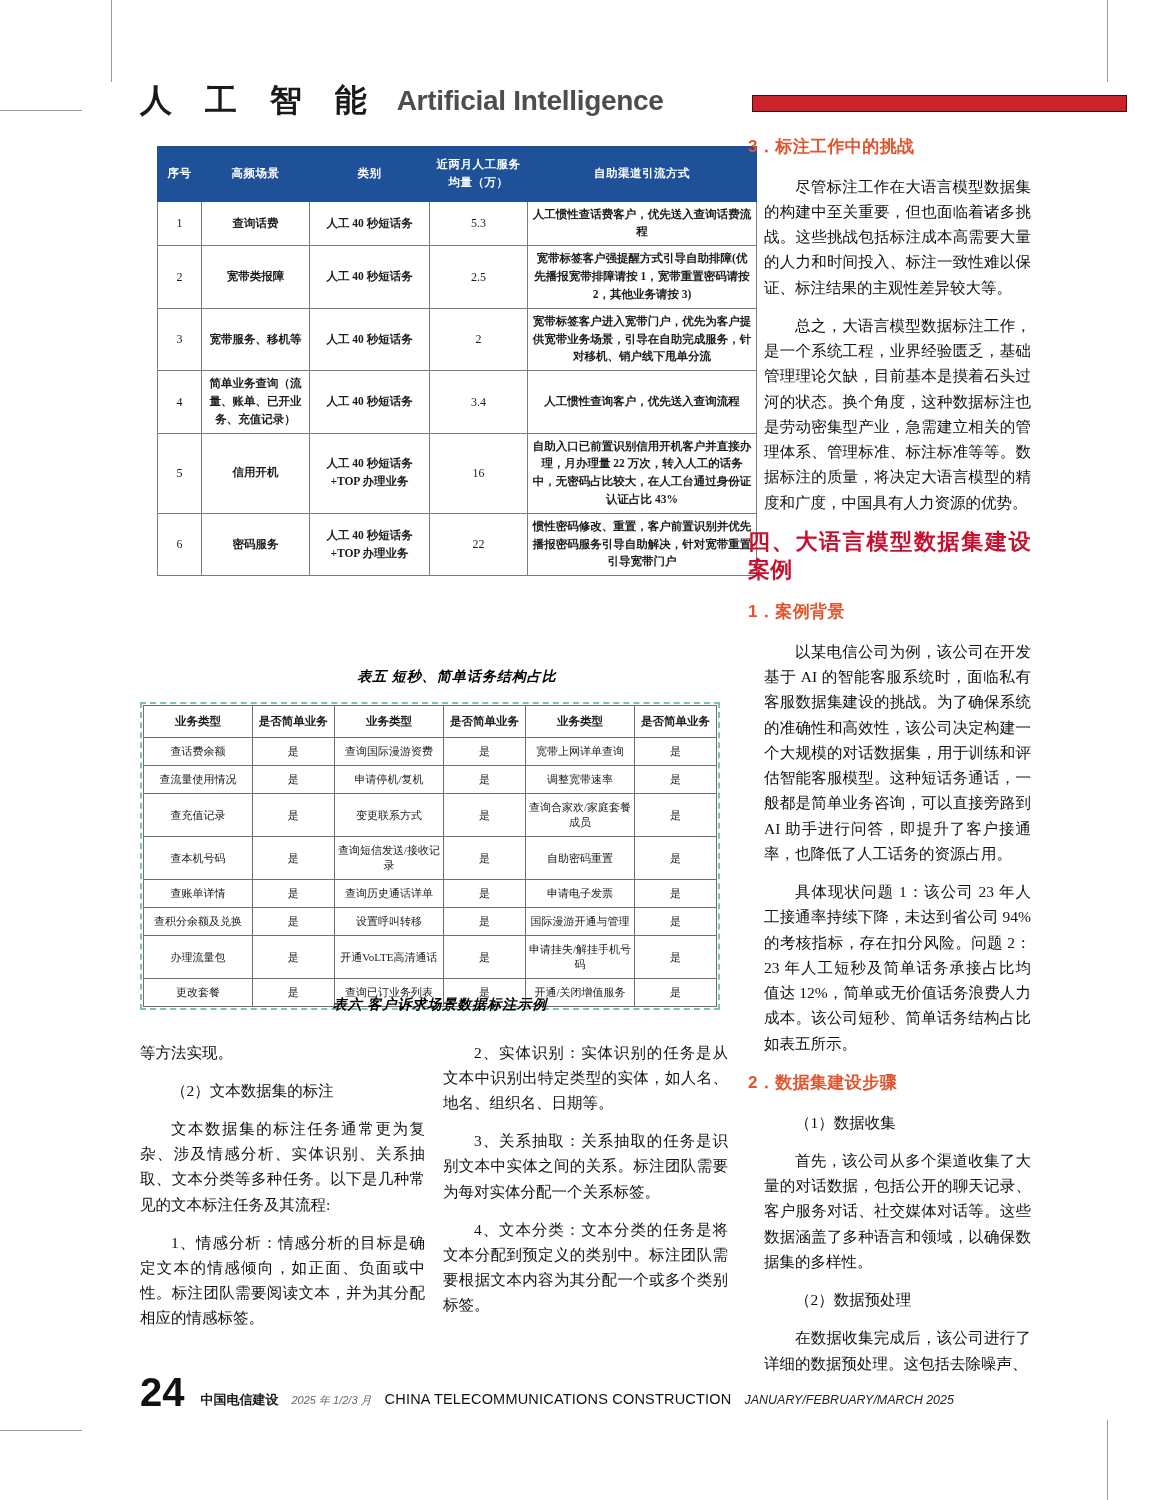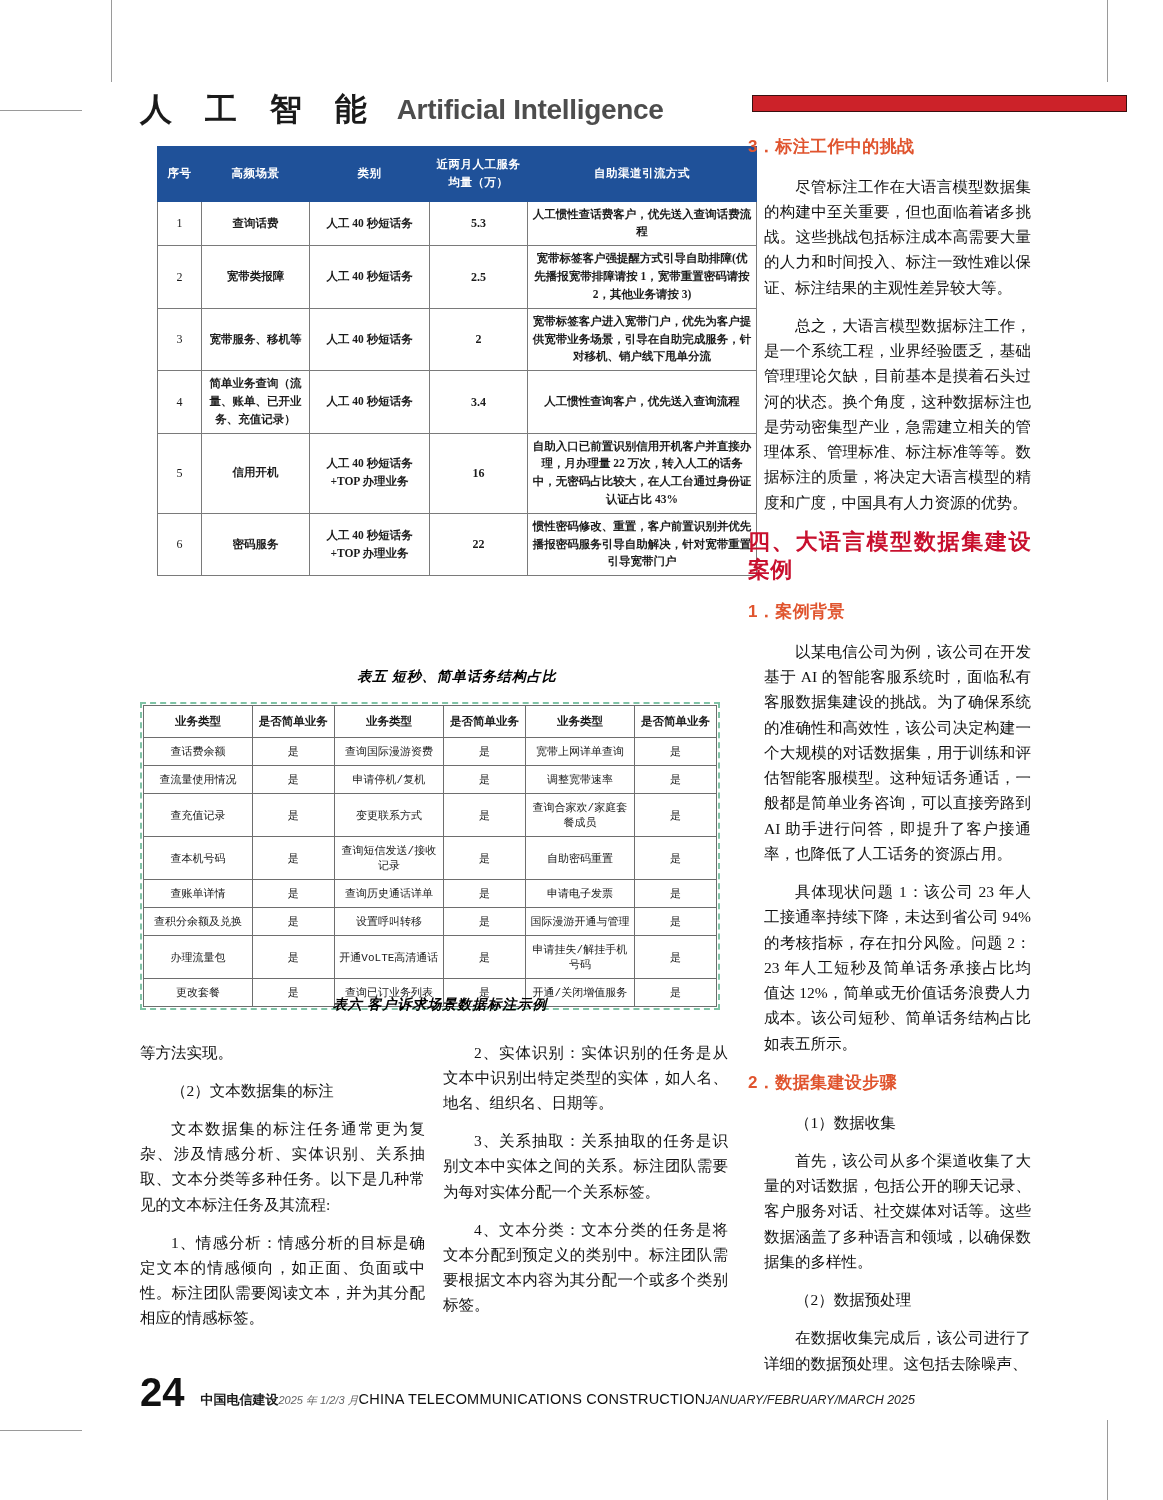--- a/index.html
+++ b/index.html
@@ -11,21 +11,21 @@
     position:relative;
     overflow:hidden;
   }
   
   .crop { position:absolute; background:#9a9a9a; }
   .crop.h { height:1px; width:82px; }
   .crop.v { width:1px; height:82px; }
 
   
   .page-header {
-    position:absolute; left:140px; top:84px; width:640px; height:52px;
+    position:absolute; left:140px; top:75px; width:640px; height:52px;
     display:flex; align-items:center; gap:18px;
   }
   .hdr-cn {
     font-family:"Liberation Sans", sans-serif;
     font-weight:bold; font-size:32px; color:#1a1a1a;
     letter-spacing:12px;
   }
   .hdr-en {
     font-family:"Liberation Sans", sans-serif;
     font-weight:bold; font-size:28px; color:#4d4d4d;
@@ -50,21 +50,21 @@
     font-size:11.5px; line-height:1.55;
     color:#1b1b1b;
     font-weight:bold;
   }
   table.tbl5 thead th {
     background:#1f5199; color:#ffffff;
     border:1px solid #1f5199;
     font-size:11.5px; padding:9px 4px;
     letter-spacing:0.5px;
   }
-  table.tbl5 td.num { font-weight:bold; font-size:12px; }
+  table.tbl5 td.num { font-weight:normal; font-size:12px; }
   table.tbl5 td.idx { font-weight:normal; font-size:12px; }
   .c1 { width:44px; } .c2 { width:108px; } .c3 { width:120px; }
   .c4 { width:98px; } .c5 { width:auto; }
 
   
   .caption {
     text-align:center;
     font-family:"Liberation Serif", serif;
     font-style:italic; font-weight:bold;
     font-size:14px; color:#000000;
@@ -73,21 +73,21 @@
   #cap5 { position:absolute; left:157px; top:668px; width:600px; }
   #cap6 { position:absolute; left:140px; top:996px; width:600px; }
 
   
   .tbl6-wrap {
     position:absolute; left:140px; top:702px; width:580px;
     border:2px dashed #7fc3a6; padding:1px;
   }
   table.tbl6 {
     border-collapse:collapse; width:100%;
-    font-family:Liberation Mono, monospace;
+    font-family:Liberation Serif, serif;
   }
   table.tbl6 th, table.tbl6 td {
     border:1px solid #6e6e6e;
     text-align:center; vertical-align:middle;
     font-size:11px; color:#1b1b1b;
     padding:6px 2px;
   }
   table.tbl6 thead th { font-weight:bold; font-size:11.5px; padding:8px 2px; }
   table.tbl6 td.yes { font-weight:normal; }
   .t6a { width:110px; } .t6b { width:83px; }
@@ -109,21 +109,21 @@
   }
   h2.sec {
     font-family:"Liberation Sans", sans-serif;
     color:#c8102e; font-size:22px; font-weight:bold;
     margin:4px 0 14px 0; line-height:1.28; letter-spacing:0.3px;
   }
 
   
   .footer { position:absolute; left:140px; top:1372px; width:900px; display:flex; align-items:flex-end; gap:16px; }
   .pg-num { font-family:"Liberation Sans", sans-serif; font-weight:bold; font-size:40px; color:#111; line-height:1; }
-  .foot-text { display:flex; align-items:baseline; padding-bottom:3px; }
+  .foot-text { display:flex; align-items:baseline; gap:13px; padding-bottom:3px; }
   .f-cn { font-family:"Liberation Sans", sans-serif; font-weight:bold; font-size:13px; color:#1a1a1a; }
   .f-date { font-family:"Liberation Sans", sans-serif; font-style:italic; font-size:11px; color:#666; }
   .f-en { font-family:"Liberation Sans", sans-serif; font-size:14.5px; color:#111; letter-spacing:0.2px; }
   .f-en2 { font-family:"Liberation Sans", sans-serif; font-style:italic; font-size:12.5px; color:#222; }
 </style>
 </head>
 <body>
 
 <div class="crop h" style="left:0;top:110px;"></div>
 <div class="crop v" style="left:111px;top:0;"></div>

